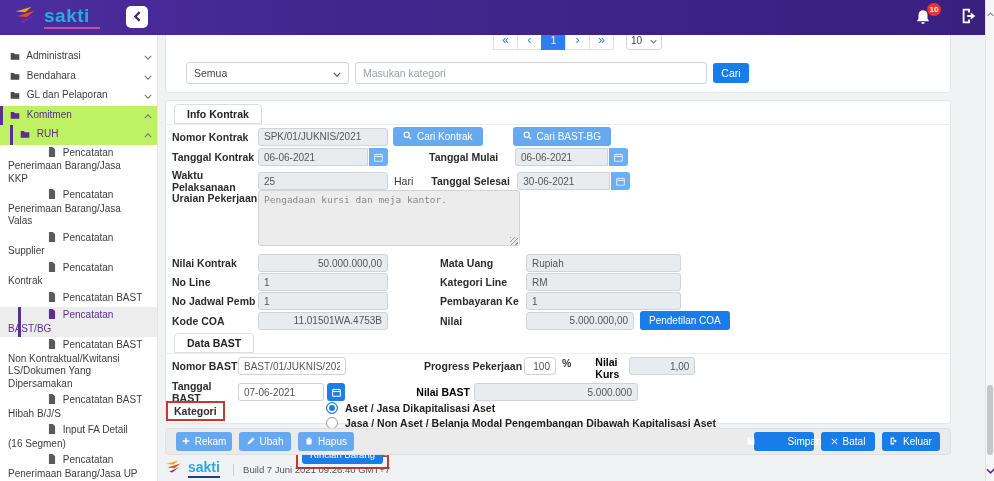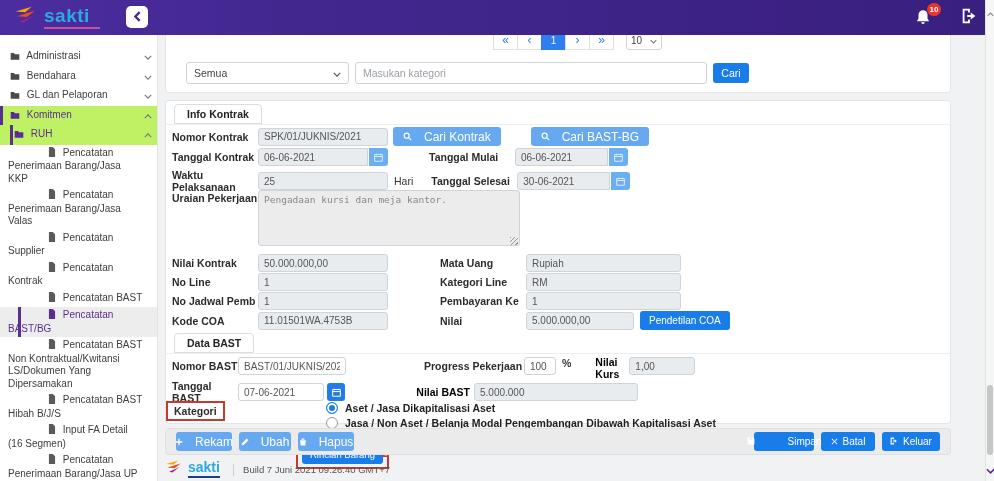--- a/index.html
+++ b/index.html
@@ -31,21 +31,21 @@
 
   
   .sidebar { position:absolute; left:0; top:35px; width:158px; height:446px; background:#fff;
     border-right:1px solid #e4e4e4; overflow:hidden; padding-top:12px; z-index:20; }
   .s-item { position:relative; display:block; font-size:10px; color:#3d3d3d; line-height:1.25;
     padding:3px 14px 3px 10px; cursor:pointer; }
   .s-item .s-bar { position:absolute; left:0; top:0; bottom:0; width:3px; }
   .s-ico { display:inline-block; margin-right:4px; vertical-align:-1px; color:#4a4a4a; }
   .s-chev { position:absolute; right:5px; top:4px; }
   .s-item.lvl0 { padding-left:10px; }
-  .s-item.lvl1 { padding-left:14px; }
+  .s-item.lvl1 { padding-left:20px; }
   .s-item.lvl2 { padding-left:8px; text-indent:20px; padding-top:2px; padding-bottom:2px; }
   .s-item.lvl2 .s-ico { color:#5a5a5a; }
   .s-item.active { background:#bef264; color:#5b2e90; }
   .s-item.active .s-ico { color:#5b2e90; }
   .s-item.active .s-bar { background:#5b2e90; }
   .s-item.lvl1 .s-bar { left:10px; }
   .s-item.selected { background:#ededed; color:#5b2e90; }
   .s-item.selected .s-ico { color:#5b2e90; }
   .s-item.selected .s-bar { background:#5b2e90; left:18px; }
 
@@ -80,28 +80,28 @@
   .sec-tab { position:absolute; left:8px; display:inline-block; background:#fff; border:1px solid #ddd;
     border-radius:4px 4px 0 0; padding:3px 12px; font-size:10.5px; font-weight:bold; color:#222; z-index:2; }
   .sec-rule { position:absolute; left:0; right:0; border-top:1px solid #eee; }
 
   
   .fr { position:absolute; left:6px; right:6px; display:flex; align-items:center; font-size:10.5px; }
   .lbl { width:86px; font-weight:bold; color:#2c2c2c; flex-shrink:0; }
   .inp { height:18px; border:1px solid #ced4da; border-radius:3px; font-size:10px; color:#555;
     padding:0 5px; background:#fff; }
   .inp.dis { background:#e9ecef; }
-  .inp.ra { }
+  .inp.ra { text-align:right; }
   .w130 { width:130px; } .w155 { width:155px; } .w108 { width:108px; }
   .lbl2 { margin-left:52px; width:86px; font-weight:bold; color:#2c2c2c; flex-shrink:0; }
   .cal-btn { width:19px; height:18px; border:none; border-radius:0 3px 3px 0; background:#6aaef3;
     display:flex; align-items:center; justify-content:center; margin-left:1px; cursor:pointer; }
   .cal-btn.bright { background:#1f7ce8; border-radius:3px; }
   .btn-lblue { background:#66a9f0; color:#fff; border:none; border-radius:3px; height:19px;
-    font-size:12px; display:flex; align-items:center; gap:12px; padding:0 10px; cursor:pointer; }
+    font-size:10px; display:flex; align-items:center; gap:5px; padding:0 10px; cursor:pointer; }
   .btn-blue { background:#187de8; color:#fff; border:none; border-radius:3px; height:19px;
     font-size:10px; display:flex; align-items:center; gap:5px; padding:0 9px; cursor:pointer; }
   .unit { margin-left:6px; color:#333; }
   .txtarea { width:262px; height:56px; background:#ececec; border:1px solid #ced4da; border-radius:3px;
     font-family:"DejaVu Sans Mono", monospace; font-size:9.5px; color:#888; padding:3px 5px; resize:none; }
   .resize-h { position:absolute; width:8px; height:8px;
     background:repeating-linear-gradient(135deg,#999 0 1px,transparent 1px 3px); }
 
   
   .lblB { width:66px; font-weight:bold; color:#2c2c2c; flex-shrink:0; }

